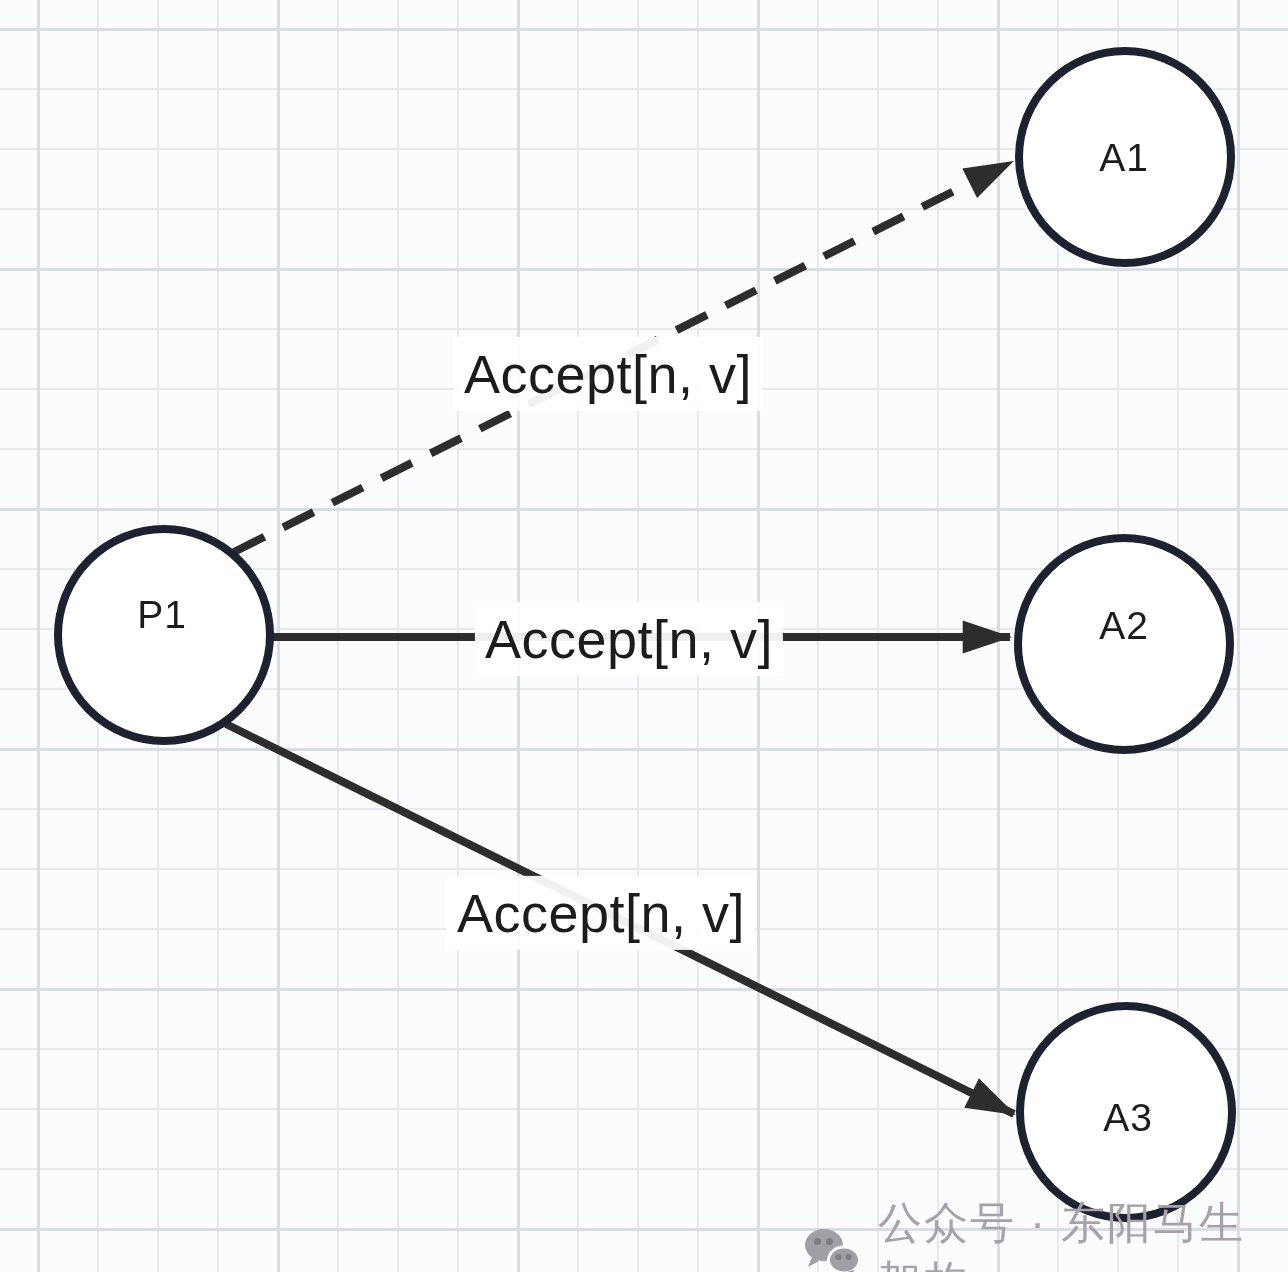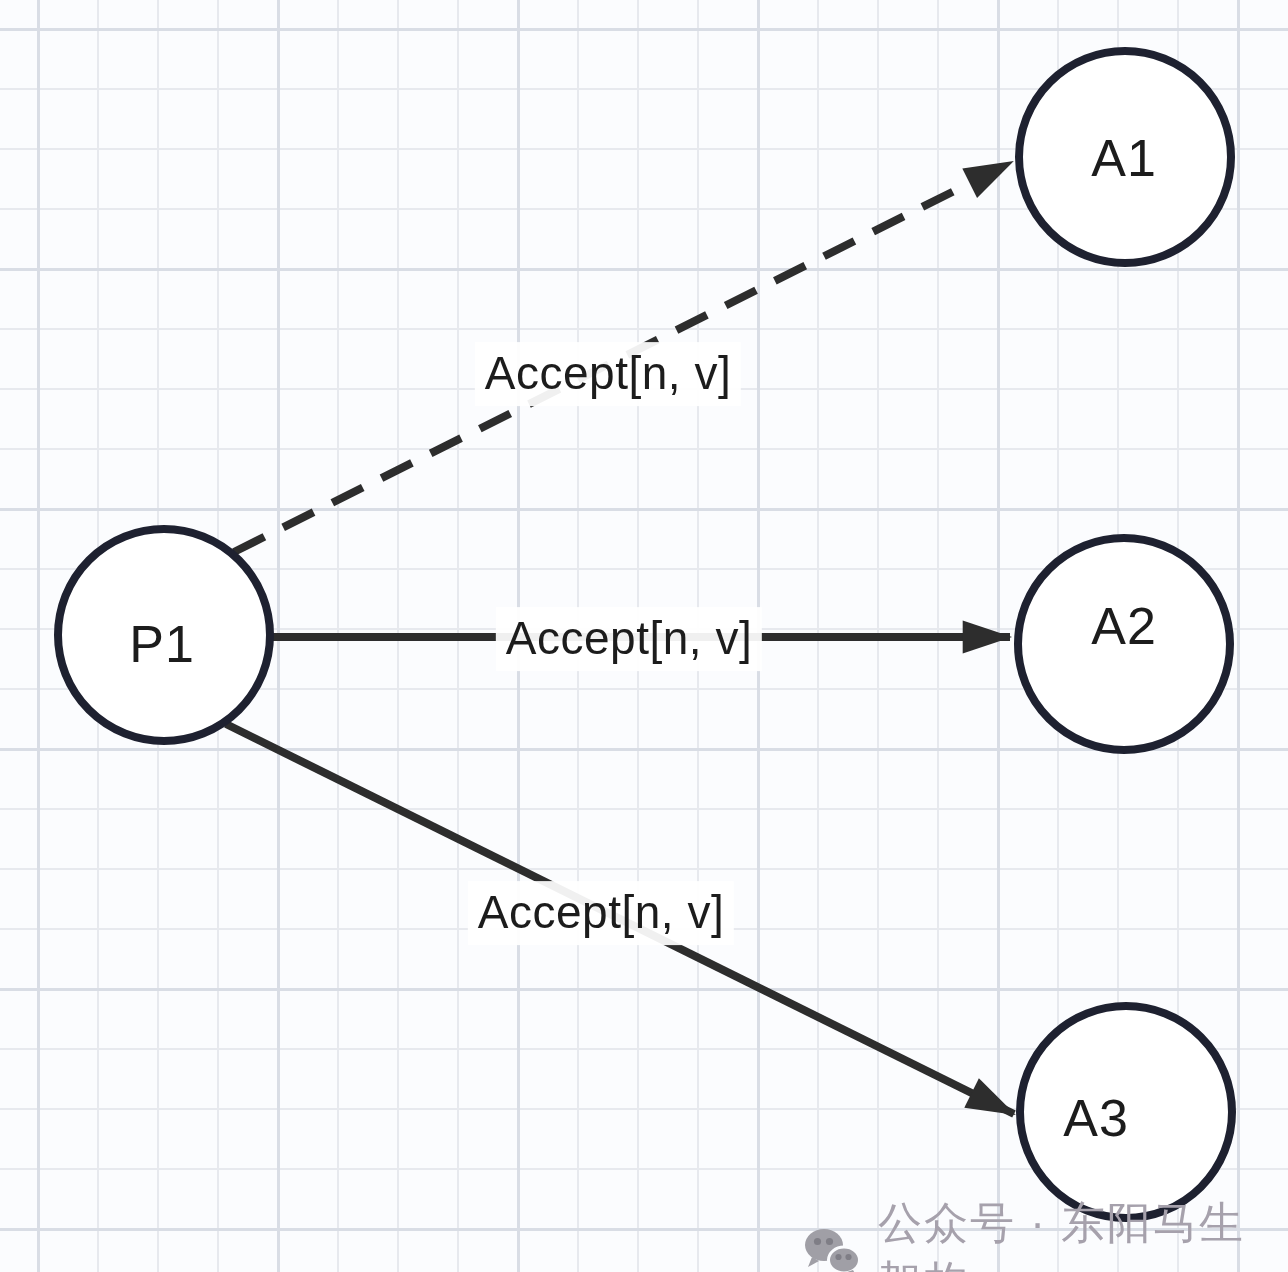--- a/index.html
+++ b/index.html
@@ -34,32 +34,32 @@
     background-position:37px 28px,37px 28px,37px 28px,37px 28px;
   }
   svg.diagram{position:absolute;inset:0;}
   .edge{stroke:var(--edge-color);stroke-width:8px;fill:none;}
   .edge.dashed{stroke-dasharray:34 21;}
   .arrowhead{fill:var(--edge-color);}
   .node{fill:var(--node-fill);stroke:var(--node-stroke);stroke-width:8px;}
   .edge-label{
     position:absolute;
     transform:translate(-50%,-50%);
-    font-size:46px;
+    font-size:54px;
     line-height:1.3;
     color:var(--label-color);
     background:var(--label-bg);
     padding:2px 10px;
     white-space:nowrap;
     letter-spacing:0.5px;
   }
   .node-label{
     position:absolute;
     transform:translate(-50%,-50%);
-    font-size:52px;
+    font-size:39px;
     color:var(--label-color);
     white-space:nowrap;
     letter-spacing:1px;
   }
   .watermark{
     position:absolute;
     left:802px;top:1194px;
     display:flex;align-items:center;gap:12px;
     color:var(--watermark-color);
     font-size:44px;
@@ -87,24 +87,24 @@
     <circle class="node" cx="164" cy="635" r="106"></circle>
     <circle class="node" cx="1125" cy="157" r="106"></circle>
     <circle class="node" cx="1124" cy="644" r="106"></circle>
     <circle class="node" cx="1126" cy="1112" r="106"></circle>
   </svg>
 
   <div class="edge-label" style="left:608px;top:374px">Accept[n, v]</div>
   <div class="edge-label" style="left:629px;top:639px">Accept[n, v]</div>
   <div class="edge-label" style="left:601px;top:913px">Accept[n, v]</div>
 
-  <div class="node-label" style="left:162px;top:644px">P1</div>
+  <div class="node-label" style="left:162px;top:615px">P1</div>
   <div class="node-label" style="left:1124px;top:158px">A1</div>
   <div class="node-label" style="left:1124px;top:626px">A2</div>
-  <div class="node-label" style="left:1096px;top:1118px">A3</div>
+  <div class="node-label" style="left:1128px;top:1118px">A3</div>
 
   <div class="watermark">
     <span class="wm-icon">
       <svg width="64" height="52" viewBox="0 0 64 52">
         <g fill="var(--watermark-icon)">
           <ellipse cx="22" cy="18" rx="19" ry="16"></ellipse>
           <path d="M10 30 L6 40 L17 34 Z"></path>
         </g>
         <g fill="var(--watermark-icon-eye)">
           <circle cx="15.5" cy="14.5" r="3.6"></circle>

